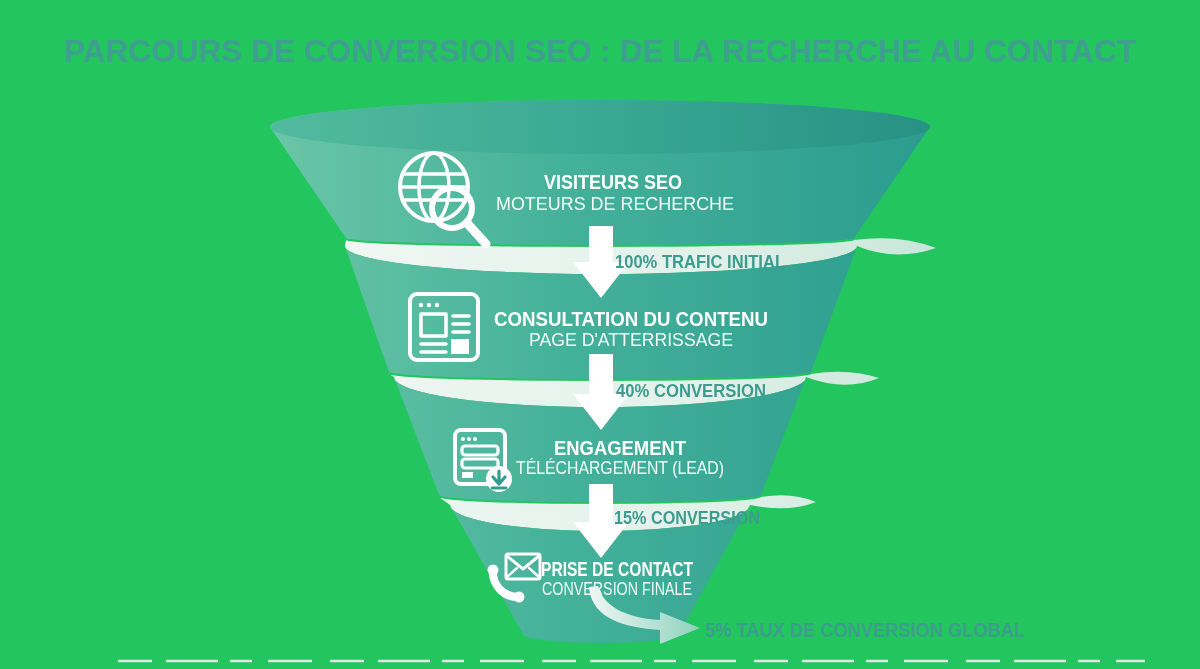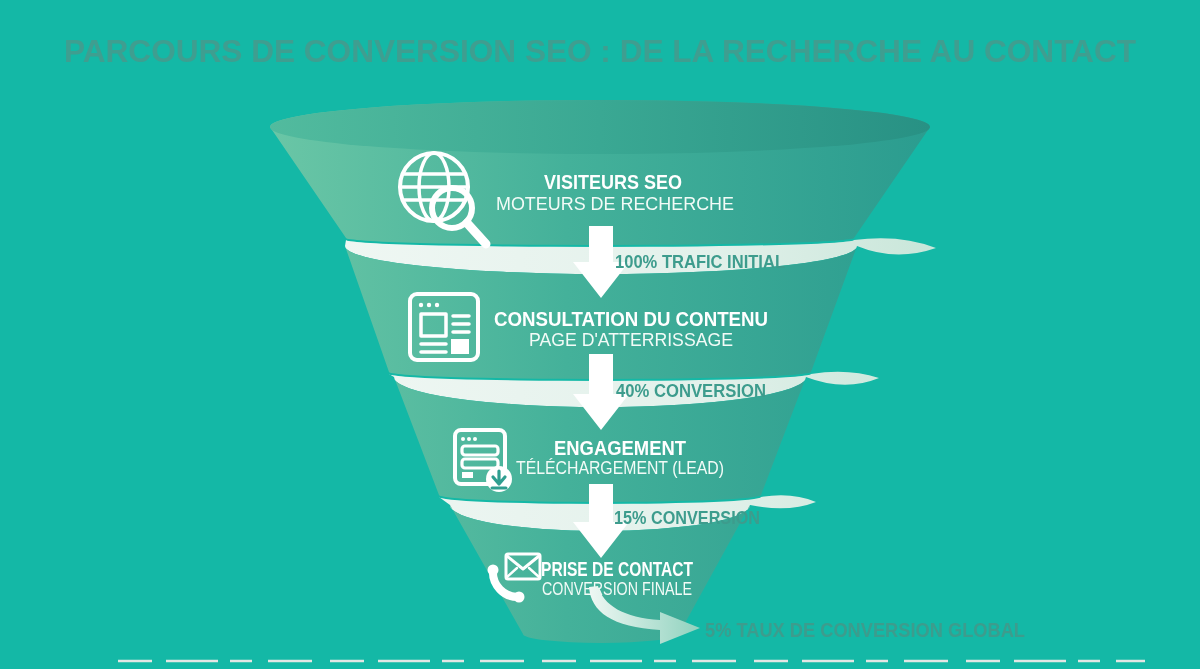--- a/index.html
+++ b/index.html
@@ -1,16 +1,16 @@
 <!DOCTYPE html>
 <html><head>
 <meta charset="utf-8">
 <style>
   html,body{margin:0;padding:0;background:#ffffff;}
-  .canvas{position:relative;width:1200px;height:669px;background:#14b8a6;overflow:hidden;
+  .canvas{position:relative;width:1200px;height:669px;background:#22c55e;overflow:hidden;
           font-family:"Liberation Sans",sans-serif;}
   svg{display:block;}
   text{font-family:"Liberation Sans",sans-serif;}
   .title-t{font-weight:700;}
   .stage-l1{font-weight:700;fill:#ffffff;}
   .stage-l2{font-weight:400;fill:#f2fbf7;}
   .band-t{font-weight:700;fill:#3d9c8d;}
 </style>
 </head>
 <body>

